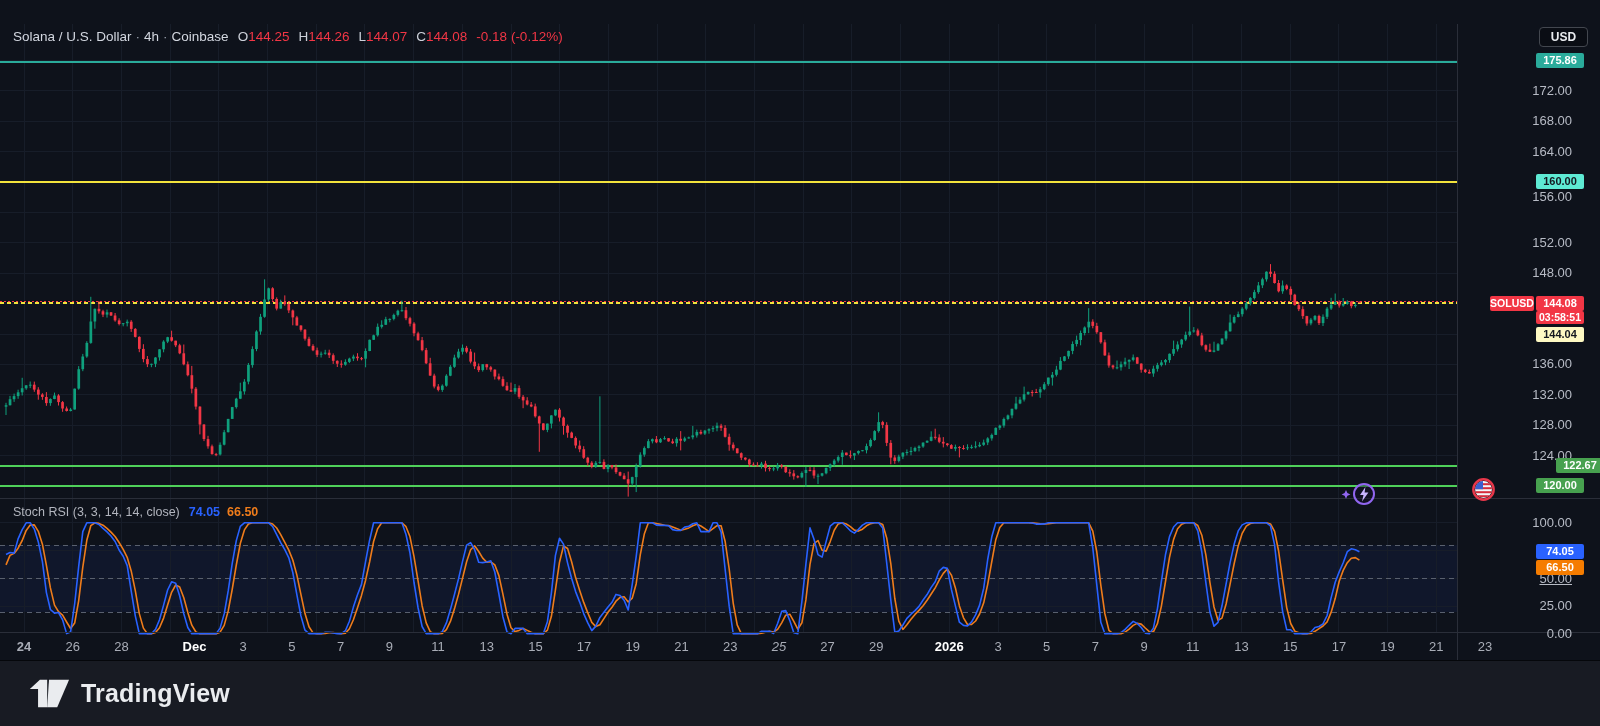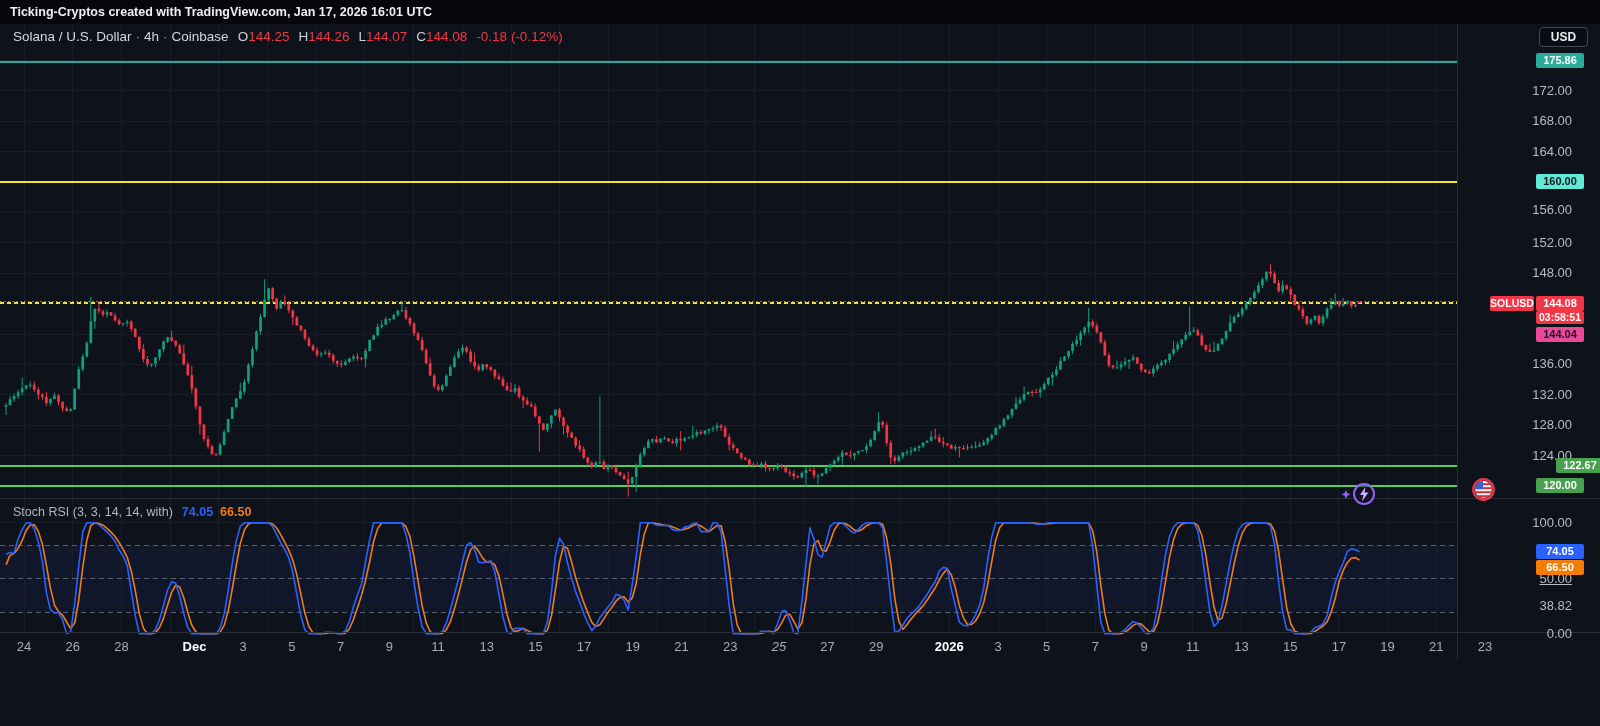--- a/index.html
+++ b/index.html
@@ -35,23 +35,20 @@
   .evt{position:absolute;z-index:4}
   .footer{position:absolute;left:0;top:660px;width:1600px;height:66px;background:#181b23;z-index:5;
     display:flex;align-items:center;padding-left:28px;gap:11px;border-top:1px solid #05070b}
   .footer .brand{color:#eaecef;font-size:25px;font-weight:bold;letter-spacing:.2px}
 </style>
 </head>
 <body>
 
 <div class="app">
 
-  <div class="header-strip">
-    <span>Ticking-Cryptos created with TradingView.com, Jan 17, 2026 16:01 UTC</span>
-  </div>
 
   <div id="chart-wrap">
       <svg width="1600" height="726" viewBox="0 0 1600 726">
         <rect x="0" y="0" width="1600" height="726" fill="#0e121b"></rect>
         <rect x="0" y="545.1" width="1457" height="66.9" fill="rgba(41,98,255,0.07)"></rect>
         <line x1="24.0" y1="24" x2="24.0" y2="632" stroke="#171d29" stroke-width="1" shape-rendering="crispEdges"></line>
         <line x1="72.7" y1="24" x2="72.7" y2="632" stroke="#171d29" stroke-width="1" shape-rendering="crispEdges"></line>
         <line x1="121.4" y1="24" x2="121.4" y2="632" stroke="#171d29" stroke-width="1" shape-rendering="crispEdges"></line>
         <line x1="170.1" y1="24" x2="170.1" y2="632" stroke="#171d29" stroke-width="1" shape-rendering="crispEdges"></line>
         <line x1="218.8" y1="24" x2="218.8" y2="632" stroke="#171d29" stroke-width="1" shape-rendering="crispEdges"></line>
@@ -786,53 +783,53 @@
         <line x1="0" y1="632.5" x2="1600" y2="632.5" stroke="#2a2e39" stroke-width="1" shape-rendering="crispEdges"></line>
         <line x1="1457.5" y1="24" x2="1457.5" y2="660" stroke="#2a2e39" stroke-width="1" shape-rendering="crispEdges"></line>
       </svg>
     </div>
 
   <div class="legend">
     <span>Solana / U.S. Dollar</span><span class="sep">·</span><span>4h</span><span class="sep">·</span><span>Coinbase</span><span id="ohlc-values"><span class="lk">O</span><span class="lv">144.25</span><span class="lk">H</span><span class="lv">144.26</span><span class="lk">L</span><span class="lv">144.07</span><span class="lk">C</span><span class="lv">144.08</span></span><span class="chg">-0.18 (-0.12%)</span>
   </div>
 
   <div class="stoch-legend">
-    <span>Stoch RSI (3, 3, 14, 14, with)</span><span class="kval">74.05</span><span class="dval">66.50</span>
+    <span>Stoch RSI (3, 3, 14, 14, close)</span><span class="kval">74.05</span><span class="dval">66.50</span>
   </div>
 
   <button class="usd-btn">USD</button>
 
   <div id="right-axis">
       <div class="axlabel" style="top: 81.8px;">172.00</div>
       <div class="axlabel" style="top: 112.2px;">168.00</div>
       <div class="axlabel" style="top: 142.6px;">164.00</div>
-      <div class="axlabel" style="top: 201px;">156.00</div>
+      <div class="axlabel" style="top: 188px;">156.00</div>
       <div class="axlabel" style="top: 233.8px;">152.00</div>
       <div class="axlabel" style="top: 264.2px;">148.00</div>
       <div class="axlabel" style="top: 355.4px;">136.00</div>
       <div class="axlabel" style="top: 385.8px;">132.00</div>
       <div class="axlabel" style="top: 416.2px;">128.00</div>
       <div class="axlabel" style="top: 446.6px;">124.00</div>
       <div class="axlabel" style="top: 513.8px;">100.00</div>
       <div class="axlabel" style="top: 569.55px; text-decoration: underline;">50.00</div>
-      <div class="axlabel" style="top: 597.425px;">38.82</div>
+      <div class="axlabel" style="top: 597.425px;">25.00</div>
       <div class="axlabel" style="top: 625.3px;">0.00</div>
       <div class="axbadge" style="top: 53.464px; background: rgb(42, 171, 155); color: rgb(255, 255, 255);">175.86</div>
       <div class="axbadge" style="top: 174px; background: #5eead4; color: rgb(20, 23, 31);">160.00</div>
-      <div class="axbadge" style="top: 327px; background: #ec4899; color: rgb(20, 23, 31);">144.04</div>
+      <div class="axbadge" style="top: 327px; background: #fef9c3; color: rgb(20, 23, 31);">144.04</div>
       <div class="axbadge" style="top: 457.708px; background: rgb(71, 161, 79); color: rgb(255, 255, 255); margin-left: 20px;">122.67</div>
       <div class="axbadge" style="top: 478px; background: rgb(71, 161, 79); color: rgb(255, 255, 255);">120.00</div>
       <div class="axtag" style="top: 295.992px;">SOLUSD</div>
       <div class="axbadge" style="top: 295.992px; background: rgb(242, 54, 69); color: rgb(255, 255, 255);">144.08</div>
       <div class="countdown" style="top: 310.992px;">03:58:51</div>
       <div class="axbadge" style="top: 544.234px; background: rgb(41, 98, 255); color: rgb(255, 255, 255);">74.05</div>
       <div class="axbadge" style="top: 559.734px; background: rgb(245, 124, 0); color: rgb(255, 255, 255);">66.50</div>
     </div>
   <div id="time-axis">
-      <span style="left: 24px;">24</span>
+      <span style="left: 24px; font-weight: bold;">24</span>
       <span style="left: 72.7px;">26</span>
       <span style="left: 121.4px;">28</span>
       <span class="major" style="left: 194.5px;">Dec</span>
       <span style="left: 243.2px;">3</span>
       <span style="left: 291.9px;">5</span>
       <span style="left: 340.6px;">7</span>
       <span style="left: 389.3px;">9</span>
       <span style="left: 438px;">11</span>
       <span style="left: 486.7px;">13</span>
       <span style="left: 535.4px;">15</span>
@@ -877,14 +874,23 @@
         <rect x="3" y="6.2" width="19" height="2" fill="#d62c3a"></rect>
         <rect x="3" y="10.2" width="19" height="2" fill="#d62c3a"></rect>
         <rect x="3" y="14.2" width="19" height="2" fill="#d62c3a"></rect>
         <rect x="3" y="18.2" width="19" height="2" fill="#d62c3a"></rect>
         <rect x="3" y="4" width="9" height="8.2" fill="#3c5fce"></rect>
       </g>
       <circle cx="12.5" cy="12.5" r="10.2" fill="none" stroke="#e8374a" stroke-width="2.4"></circle>
     </svg>
   </div>
 
+  <div class="footer">
+    <span style="display:inline-flex">
+      <svg width="42" height="31" viewBox="0 0 46 34">
+        <path d="M2 12 L13 2 H21 V32 H11 V12 Z" fill="#eaecef"></path>
+        <path d="M23 2 H45 L32 32 H21 Z" fill="#eaecef"></path>
+      </svg>
+    </span>
+    <span class="brand">TradingView</span>
+  </div>
 
 </div>
 
 </body></html>

